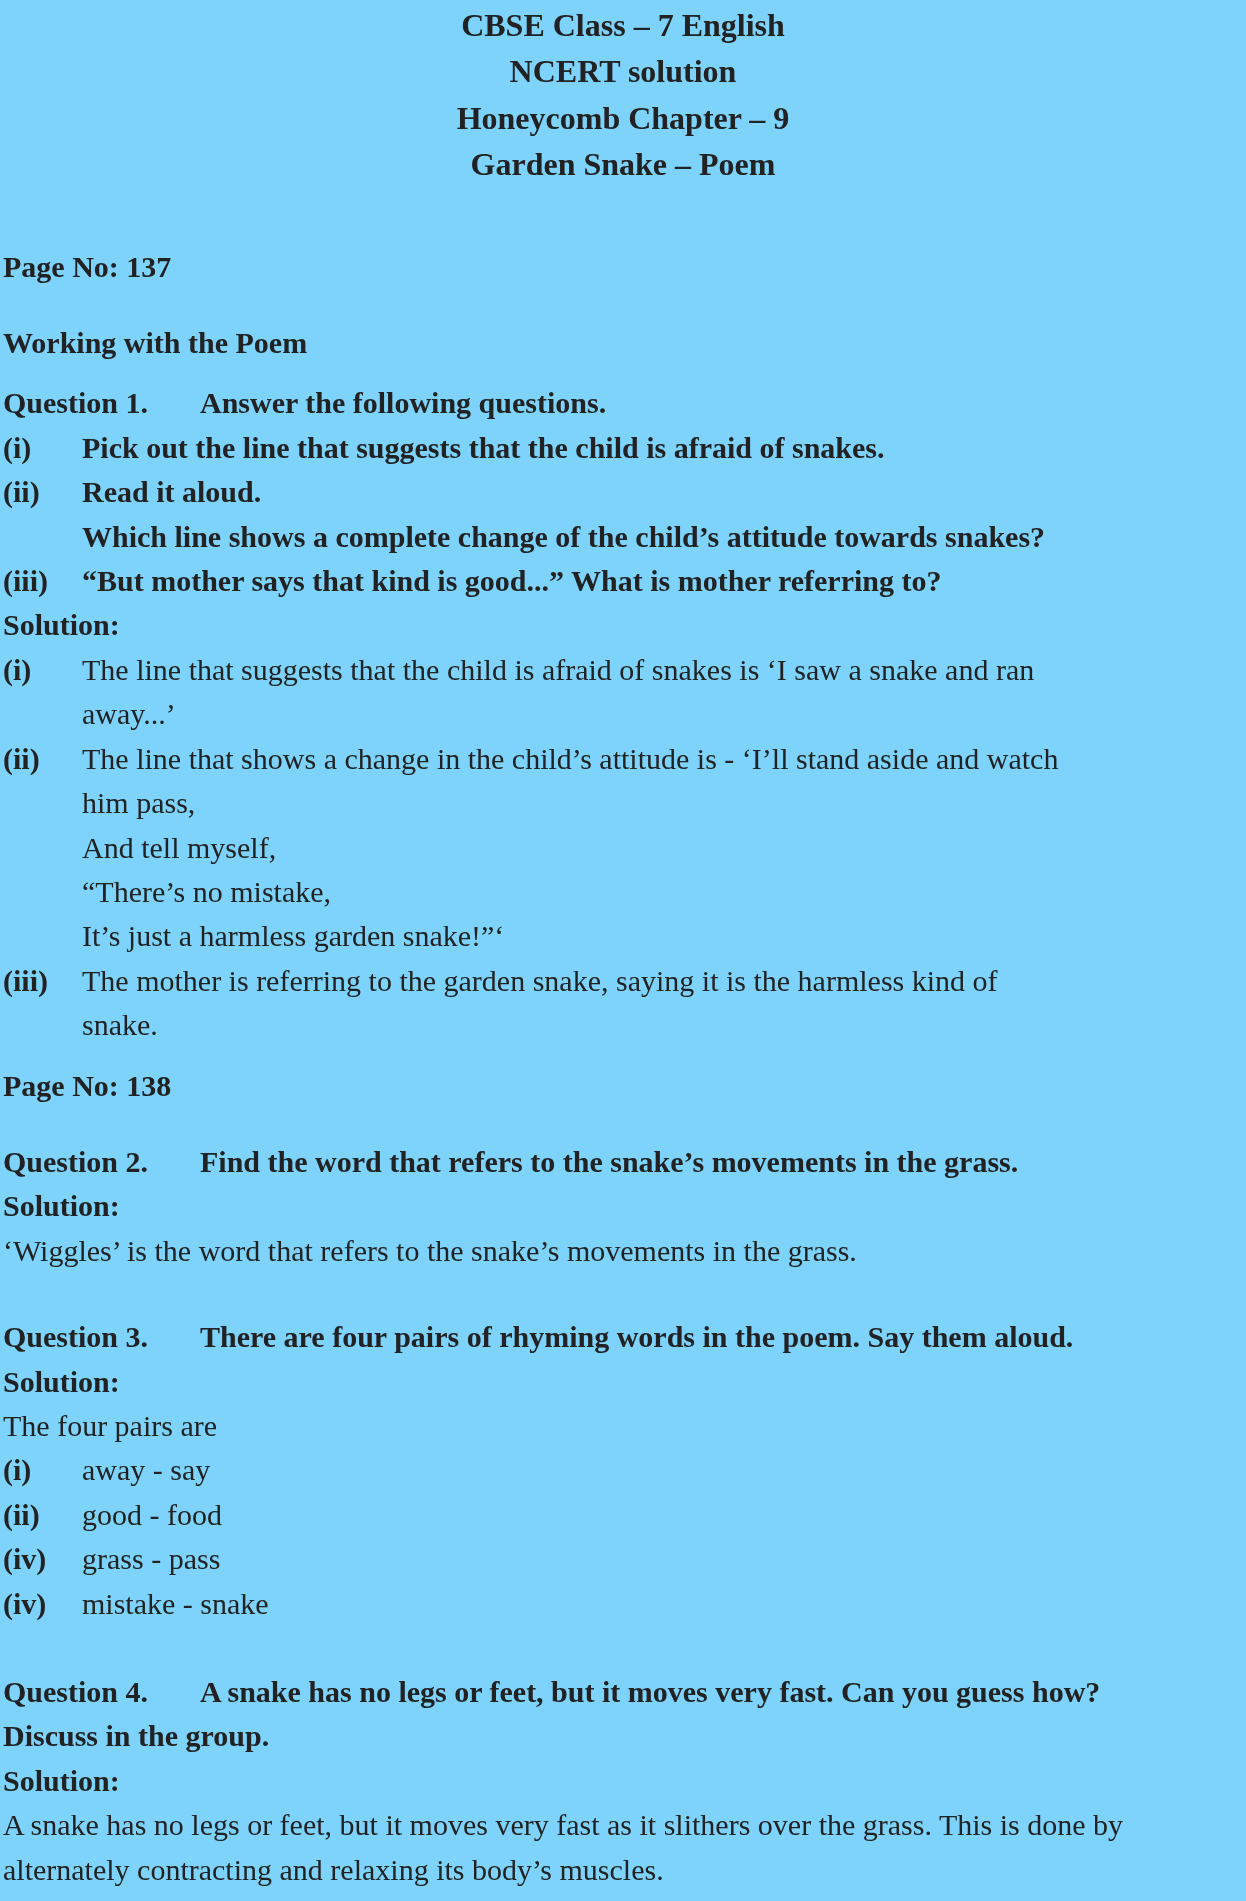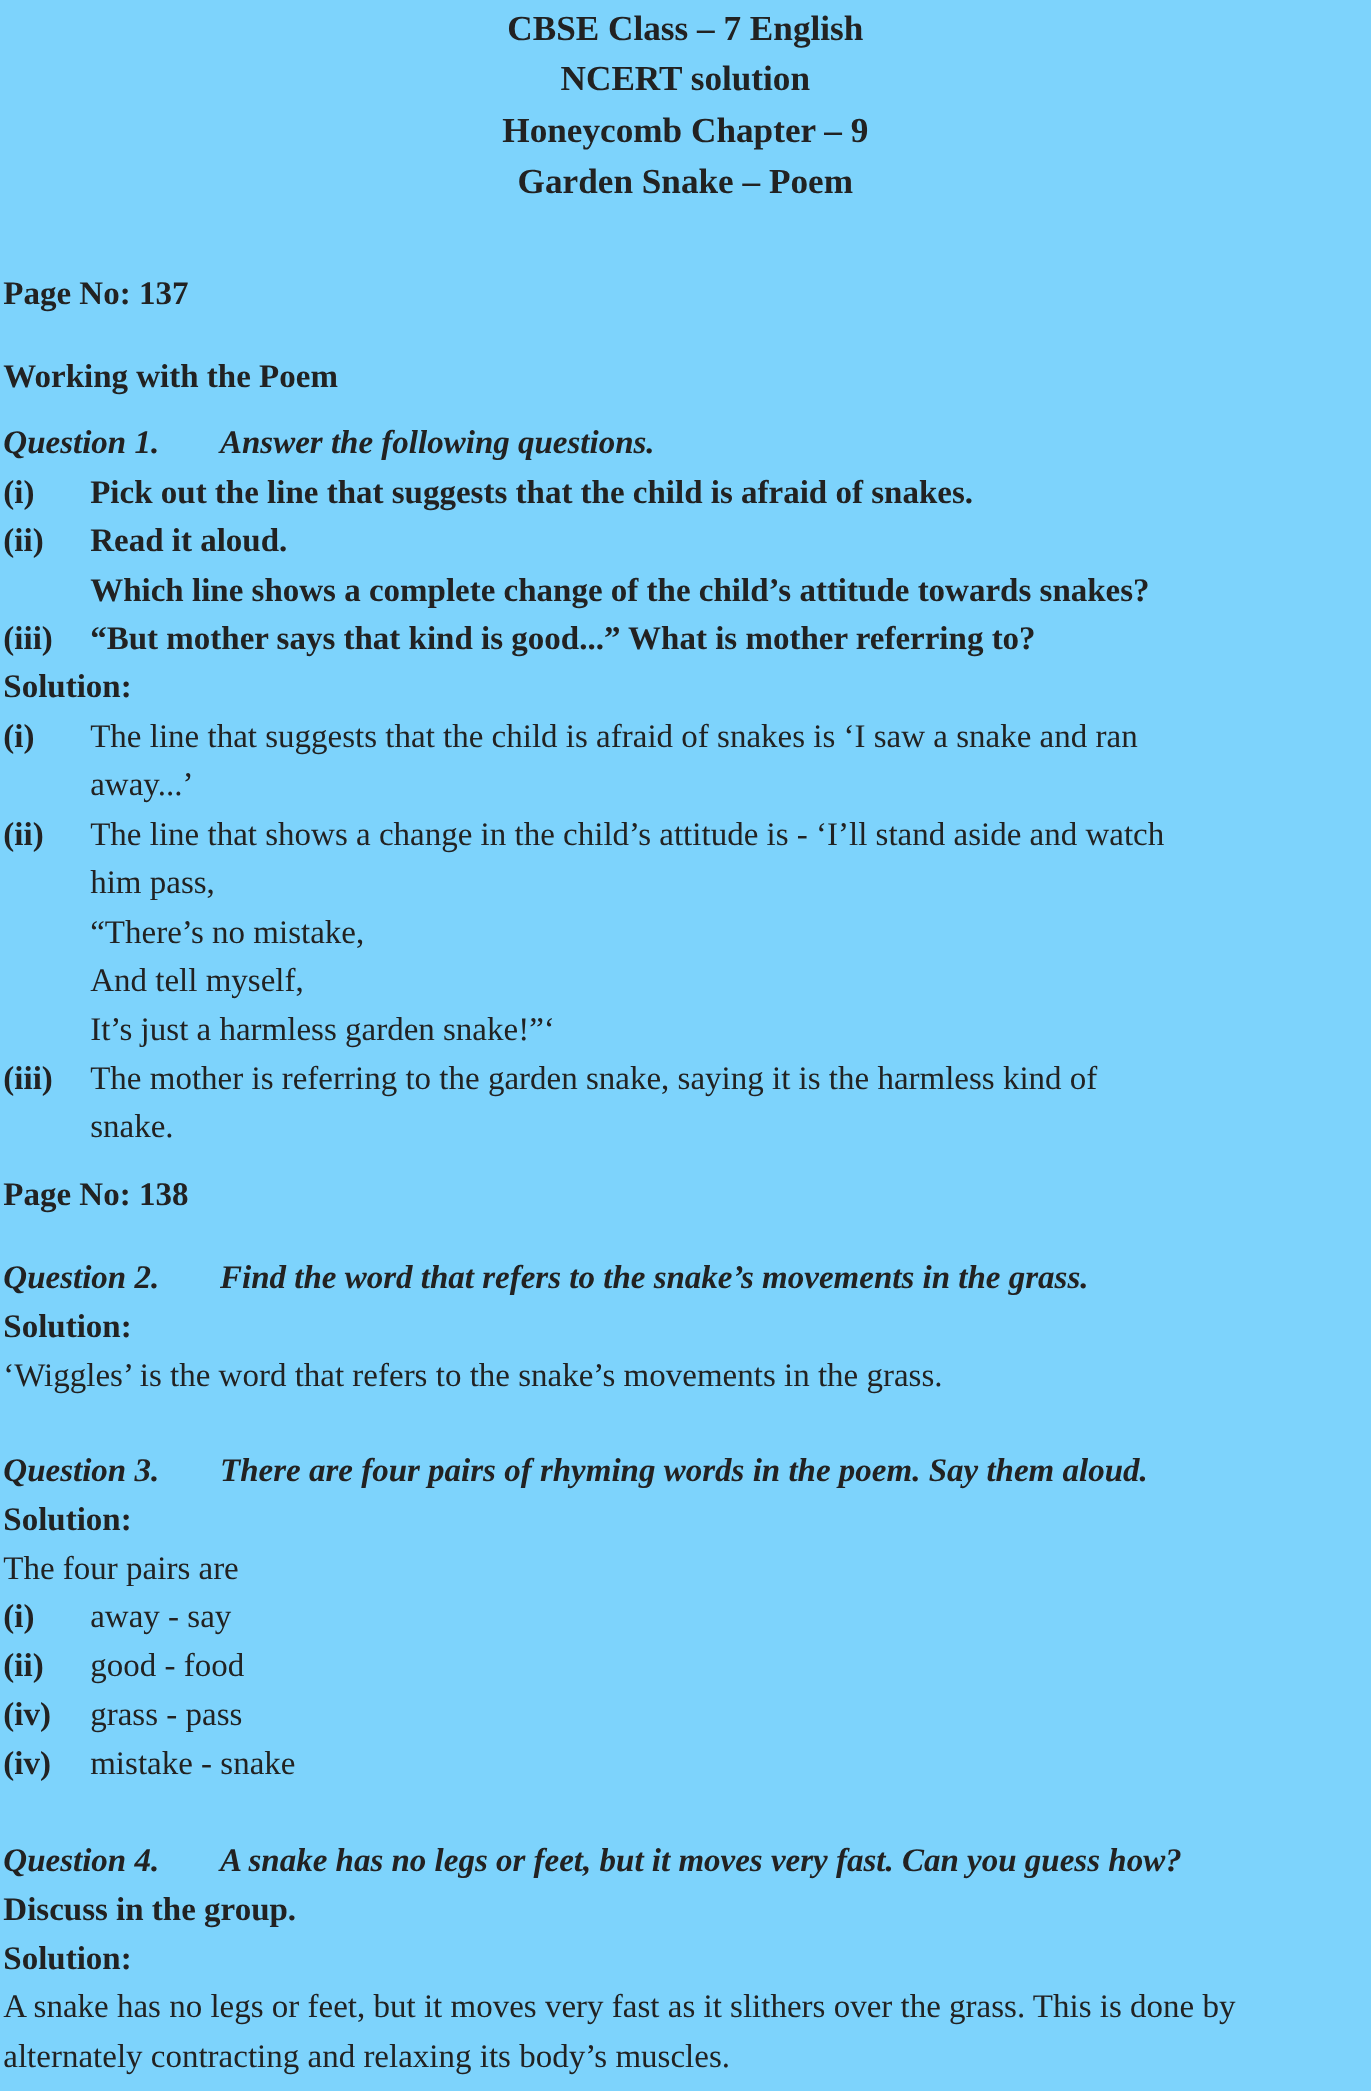--- a/index.html
+++ b/index.html
@@ -25,21 +25,21 @@
   .bold{font-weight:bold;}
   .page-label{font-weight:bold;}
   .section-title{font-weight:bold;}
   .mt-pageno137{margin-top:57px;}
   .mt-working{margin-top:32px;}
   .mt-q1{margin-top:16px;}
   .mt-pageno138{margin-top:16px;}
   .mt-q2{margin-top:32px;}
   .mt-q3{margin-top:42px;}
   .mt-q4{margin-top:44px;justify-content:space-between;}
-  .qline{display:flex;font-weight:bold;font-style:italic;}
+  .qline{display:flex;font-weight:bold;}
   .qline .qnum{flex:0 0 197px;}
   .qline .qtext{flex:1 1 auto;}
   .item{display:flex;}
   .item .marker{flex:0 0 79px;font-weight:bold;}
   .item .itext{flex:1 1 auto;}
   .item.allbold .itext{font-weight:bold;}
   .plain{font-weight:normal;}
 </style>
 </head>
 <body>
@@ -92,22 +92,22 @@
       <div>The line that suggests that the child is afraid of snakes is ‘I saw a snake and ran</div>
       <div>away...’</div>
     </span>
   </div>
 
   <div class="item">
     <span class="marker">(ii)</span>
     <span class="itext plain">
       <div>The line that shows a change in the child’s attitude is - ‘I’ll stand aside and watch</div>
       <div>him pass,</div>
+      <div>And tell myself,</div>
       <div>“There’s no mistake,</div>
-      <div>And tell myself,</div>
       <div>It’s just a harmless garden snake!”‘</div>
     </span>
   </div>
 
   <div class="item">
     <span class="marker">(iii)</span>
     <span class="itext plain">
       <div>The mother is referring to the garden snake, saying it is the harmless kind of</div>
       <div>snake.</div>
     </span>

